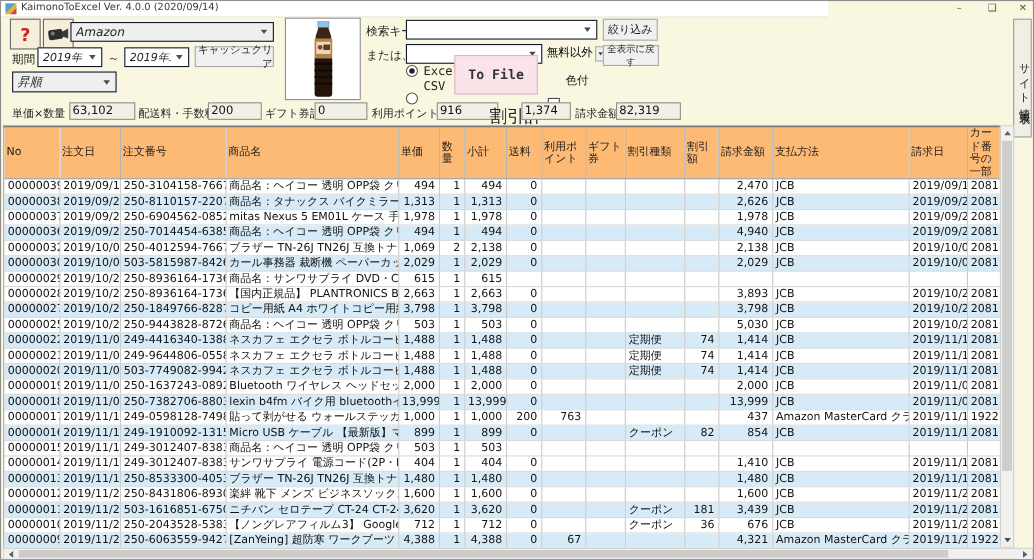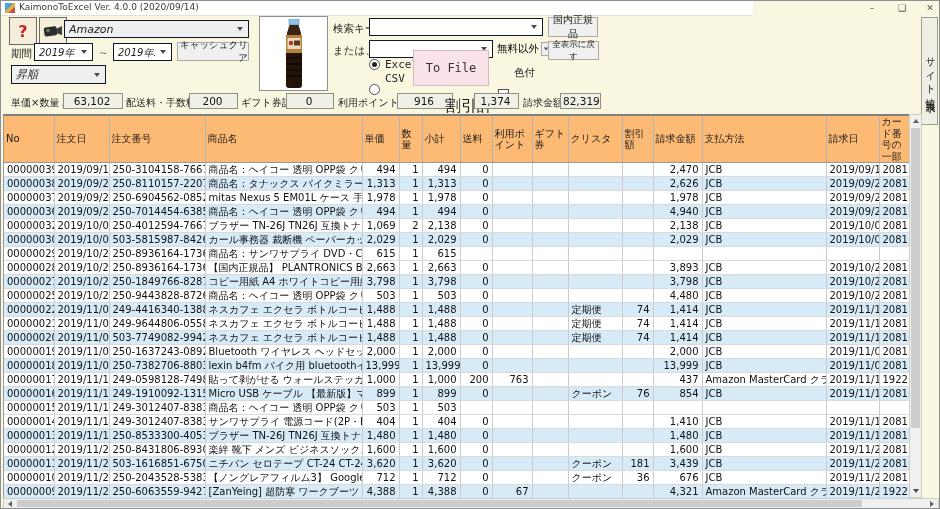--- a/index.html
+++ b/index.html
@@ -21,21 +21,21 @@
   .combo { background:#ffffff; border:1px solid #0f172a; font-size:11px; color:#1e1e1e;font-style:italic; }
   .combo .cval { position:absolute; left:4px; top:1px; right:16px; bottom:1px; line-height:15px;
                  overflow:hidden; white-space:nowrap; }
   .carrow { position:absolute; right:2px; top:0; bottom:0; width:12px; display:flex; align-items:center; justify-content:center; }
   .tri-down { width:0; height:0; border-left:3.5px solid transparent; border-right:3.5px solid transparent; border-top:4.5px solid #4b4b4b; }
   .tri-up { width:0; height:0; border-left:3.5px solid transparent; border-right:3.5px solid transparent; border-bottom:4.5px solid #606060; }
   .tri-left { width:0; height:0; border-top:3.5px solid transparent; border-bottom:3.5px solid transparent; border-right:4.5px solid #606060; }
   .tri-right { width:0; height:0; border-top:3.5px solid transparent; border-bottom:3.5px solid transparent; border-left:4.5px solid #606060; }
   .lbl { font-size:10.5px; color:#1e1e1e; white-space:nowrap; }
   .field { background:#f1f0e6; border:1px solid #8f8f86; font-size:10.5px; color:#111;
-           text-align:center; padding:1px 4px 0 2px; overflow:hidden; }
+           text-align:left; padding:1px 4px 0 2px; overflow:hidden; }
 
   
   .radio { width:11px; height:11px; border:1px solid #4f4f4f; border-radius:50%; background:#fff; position:relative; }
   .radio.sel::after { content:""; position:absolute; left:2px; top:2px; width:5px; height:5px; border-radius:50%; background:#222; }
   .checkbox { width:11px; height:11px; border:1px solid #4f4f4f; background:#fff; position:relative; }
   .checkbox.on::after { content:""; position:absolute; left:2.5px; top:0.5px; width:3px; height:6px;
                         border-right:1.6px solid #222; border-bottom:1.6px solid #222; transform:rotate(40deg); }
   .mono { font-family:"DejaVu Sans Mono", monospace; }
 
   
@@ -129,55 +129,55 @@
     </svg>
   </div>
 
   <div class="abs lbl" style="left:332px;top:21px;">検索キー</div>
   <div class="abs combo" style="left:368px;top:17px;width:174px;height:18px;">
     <div class="cval"></div>
     <div class="carrow">
         <div class="tri-down"></div>
       </div>
   </div>
-  <div class="abs btn" style="left:547px;top:16px;width:50px;height:20px;font-size:10px;">国内正規品</div>
+  <div class="abs btn" style="left:547px;top:16px;width:50px;height:20px;font-size:10px;">絞り込み</div>
 
   <div class="abs lbl" style="left:332px;top:43px;">または、</div>
   <div class="abs combo" style="left:368px;top:39px;width:124px;height:18px;">
     <div class="cval"></div>
     <div class="carrow">
         <div class="tri-down"></div>
       </div>
   </div>
   <div class="abs" style="left:496px;top:39px;width:43px;height:18px;background:var(--app_bg,#faf7e1);font-size:10.5px;line-height:17px;">無料以外</div>
   <div class="abs btn" style="left:540px;top:41px;width:10px;height:14px;">
     <div class="tri-down" style="transform:scale(0.7);"></div>
   </div>
   <div class="abs btn" style="left:547px;top:40px;width:51px;height:19px;font-size:8.5px;">全表示に戻す</div>
 
   <div class="abs radio sel" style="left:368px;top:58px;"></div>
   <div class="abs lbl mono" style="left:384px;top:57px;font-size:11px;">Excel</div>
   <div class="abs radio" style="left:368px;top:72px;"></div>
   <div class="abs lbl mono" style="left:384px;top:71px;font-size:11px;">CSV</div>
-  <div class="abs btn mono" style="left:412px;top:49px;width:76px;height:36px;background:var(--tofile_bg,#fbe3ea);border-color:#d8b8c2;font-size:12px;font-weight:normal;color:#333;">To File</div>
+  <div class="abs btn mono" style="left:412px;top:49px;width:76px;height:36px;background:var(--tofile_bg,#fbe3ea);border-color:#d8b8c2;font-size:12px;font-weight:bold;color:#333;">To File</div>
   <div class="abs checkbox on" style="left:497px;top:66px;"></div>
   <div class="abs lbl" style="left:513px;top:65px;">色付</div>
 
   <div class="abs lbl" style="left:10px;top:95px;font-size:10px;">単価×数量 計</div>
   <div class="abs field" style="left:62px;top:92px;width:60px;height:16px;">63,102</div>
   <div class="abs lbl" style="left:125px;top:95px;font-size:10px;">配送料・手数料計</div>
   <div class="abs field" style="left:188px;top:92px;width:49px;height:16px;">200</div>
   <div class="abs lbl" style="left:240px;top:95px;font-size:10px;">ギフト券計</div>
   <div class="abs field" style="left:285px;top:92px;width:48px;height:16px;">0</div>
   <div class="abs lbl" style="left:337px;top:95px;font-size:10px;">利用ポイント計</div>
   <div class="abs field" style="left:396px;top:92px;width:56px;height:16px;">916</div>
   <div class="abs lbl" style="left:444px;top:95px;font-size:16px;">割引計</div>
   <div class="abs field" style="left:473px;top:92px;width:45px;height:16px;">1,374</div>
   <div class="abs lbl" style="left:522px;top:95px;font-size:10px;">請求金額</div>
-  <div class="abs field" style="left:559px;top:92px;width:41px;height:16px;">82,319</div>
+  <div class="abs field" style="left:559px;top:92px;width:59px;height:16px;">82,319</div>
 
   <div id="side-btn" class="abs" style="left:920px;top:16px;width:17px;height:108px;">サイト情報表示</div>
 
   <div id="grid-wrap" class="abs">
     <table>
       <colgroup id="grid-cols">
           <col style="width: 50px;">
           <col style="width: 55px;">
           <col style="width: 96px;">
           <col style="width: 157px;">
@@ -199,21 +199,21 @@
             <th>No</th>
             <th>注文日</th>
             <th>注文番号</th>
             <th>商品名</th>
             <th>単価</th>
             <th>数量</th>
             <th>小計</th>
             <th>送料</th>
             <th>利用ポイント</th>
             <th>ギフト券</th>
-            <th>クリスタ</th>
+            <th>割引種類</th>
             <th>割引額</th>
             <th>請求金額</th>
             <th>支払方法</th>
             <th>請求日</th>
             <th>カード番号の一部</th>
           </tr>
         </thead>
       <tbody id="grid-body">
           <tr>
             <td>00000039</td>
@@ -383,21 +383,21 @@
             <td>250-9443828-8726213</td>
             <td>商品名：ヘイコー 透明 OPP袋 クリスタ...</td>
             <td class="num">503</td>
             <td class="num">1</td>
             <td class="num">503</td>
             <td class="num">0</td>
             <td class="num"></td>
             <td class="num"></td>
             <td></td>
             <td class="num"></td>
-            <td class="num">4,480</td>
+            <td class="num">5,030</td>
             <td>JCB</td>
             <td>2019/10/26</td>
             <td>2081</td>
           </tr>
           <tr class="alt">
             <td>00000022</td>
             <td>2019/11/01</td>
             <td>249-4416340-1388638</td>
             <td>ネスカフェ エクセラ ボトルコーヒー 甘...</td>
             <td class="num">1,488</td>
@@ -508,21 +508,21 @@
             <td>2019/11/11</td>
             <td>249-1910092-1315054</td>
             <td>Micro USB ケーブル 【最新版】マイク...</td>
             <td class="num">899</td>
             <td class="num">1</td>
             <td class="num">899</td>
             <td class="num">0</td>
             <td class="num"></td>
             <td class="num"></td>
             <td>クーポン</td>
-            <td class="num">76</td>
+            <td class="num">82</td>
             <td class="num">854</td>
             <td>JCB</td>
             <td>2019/11/11</td>
             <td>2081</td>
           </tr>
           <tr>
             <td>00000015</td>
             <td>2019/11/11</td>
             <td>249-3012407-8383009</td>
             <td>商品名：ヘイコー 透明 OPP袋 クリスタ...</td>

